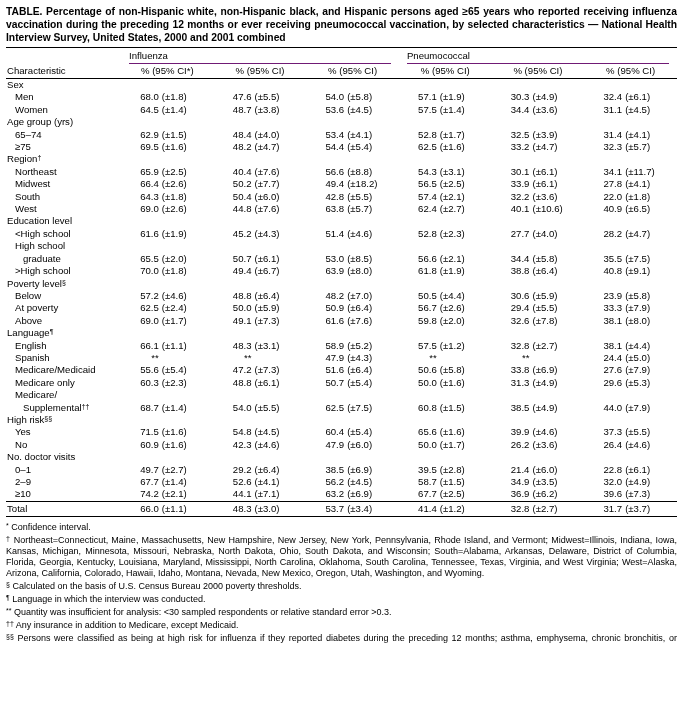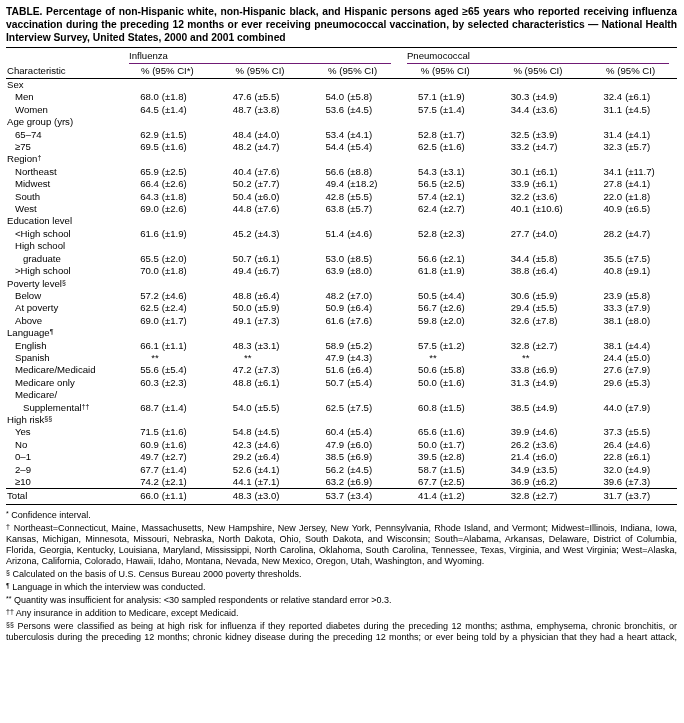--- a/index.html
+++ b/index.html
@@ -320,20 +320,23 @@
           <td class="lab">
             <div>No</div>
           </td>
           <td class="num"><span class="v">60.9</span><span class="ci">(±1.6)</span></td>
           <td class="num"><span class="v">42.3</span><span class="ci">(±4.6)</span></td>
           <td class="num"><span class="v">47.9</span><span class="ci">(±6.0)</span></td>
           <td class="num"><span class="v">50.0</span><span class="ci">(±1.7)</span></td>
           <td class="num"><span class="v">26.2</span><span class="ci">(±3.6)</span></td>
           <td class="num"><span class="v">26.4</span><span class="ci">(±4.6)</span></td>
         </tr>
+        <tr class="sec-row">
+          <td class="sec" colspan="7">No. doctor visits</td>
+        </tr>
         <tr class="data-row">
           <td class="lab">
             <div>0–1</div>
           </td>
           <td class="num"><span class="v">49.7</span><span class="ci">(±2.7)</span></td>
           <td class="num"><span class="v">29.2</span><span class="ci">(±6.4)</span></td>
           <td class="num"><span class="v">38.5</span><span class="ci">(±6.9)</span></td>
           <td class="num"><span class="v">39.5</span><span class="ci">(±2.8)</span></td>
           <td class="num"><span class="v">21.4</span><span class="ci">(±6.0)</span></td>
           <td class="num"><span class="v">22.8</span><span class="ci">(±6.1)</span></td>

